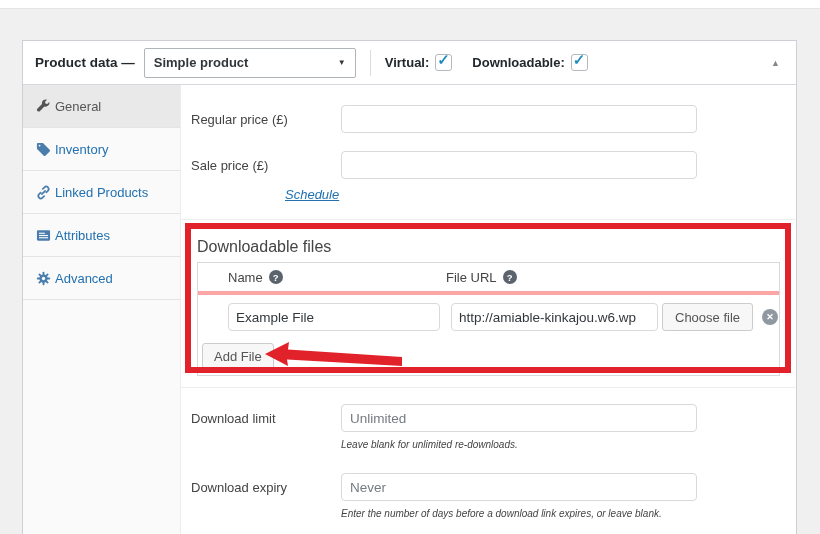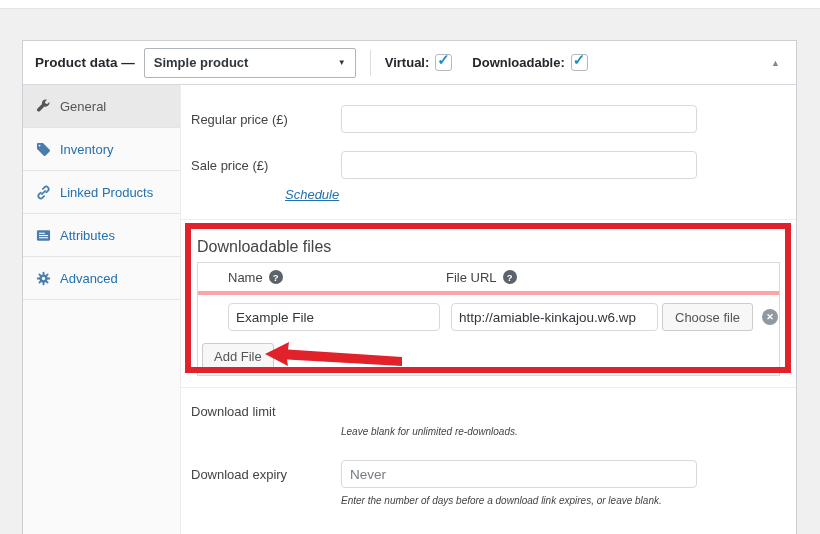--- a/index.html
+++ b/index.html
@@ -41,21 +41,21 @@
   }
   .wp-checkbox .checkmark {
     position: absolute; left: 1px; top: -4px;
     color: #1e8cbe; font-size: 15px; font-weight: bold;
   }
   .collapse-btn { margin-left: auto; color: #82878c; font-size: 9px; cursor: pointer; padding: 4px; }
   
   .panel-body { display: flex; height: 457px; }
   .sidebar { width: 158px; background: #fafafa; border-right: 1px solid #ececec; flex: 0 0 auto; }
   .tab {
-    height: 43px; display: flex; align-items: center; gap: 9px;
+    height: 43px; display: flex; align-items: center; gap: 4px;
     padding-left: 13px; border-bottom: 1px solid #e4e4e4;
     font-size: 13px; color: #2271b1; cursor: pointer;
   }
   .tab.active { background: #e9e9ea; color: #555; }
   .tab svg { width: 15px; height: 15px; flex: 0 0 auto; }
   .content { flex: 1; position: relative; background: #fff; }
   
   .section-pricing { height: 135px; border-bottom: 1px solid #eee; padding-top: 20px; }
   .form-row { display: flex; align-items: center; margin-bottom: 18px; }
   .flabel { width: 160px; padding-left: 10px; font-size: 13px; color: #444; }
@@ -235,20 +235,21 @@
           </div>
           <div class="ft-footer">
             <button class="wc-btn add-file-btn">Add File</button>
           </div>
         </div>
       </div>
 
       <div class="section-limits">
         <div class="form-row limit-row">
           <span class="flabel">Download limit</span>
+          <input class="winput" type="text" placeholder="Unlimited" style="">
         </div>
         <div class="help-text">Leave blank for unlimited re-downloads.</div>
         <div class="form-row mt-row">
           <span class="flabel">Download expiry</span>
           <input class="winput" type="text" placeholder="Never" style="">
         </div>
         <div class="help-text">Enter the number of days before a download link expires, or leave blank.</div>
       </div>
 
       <div class="highlight-box"></div>

